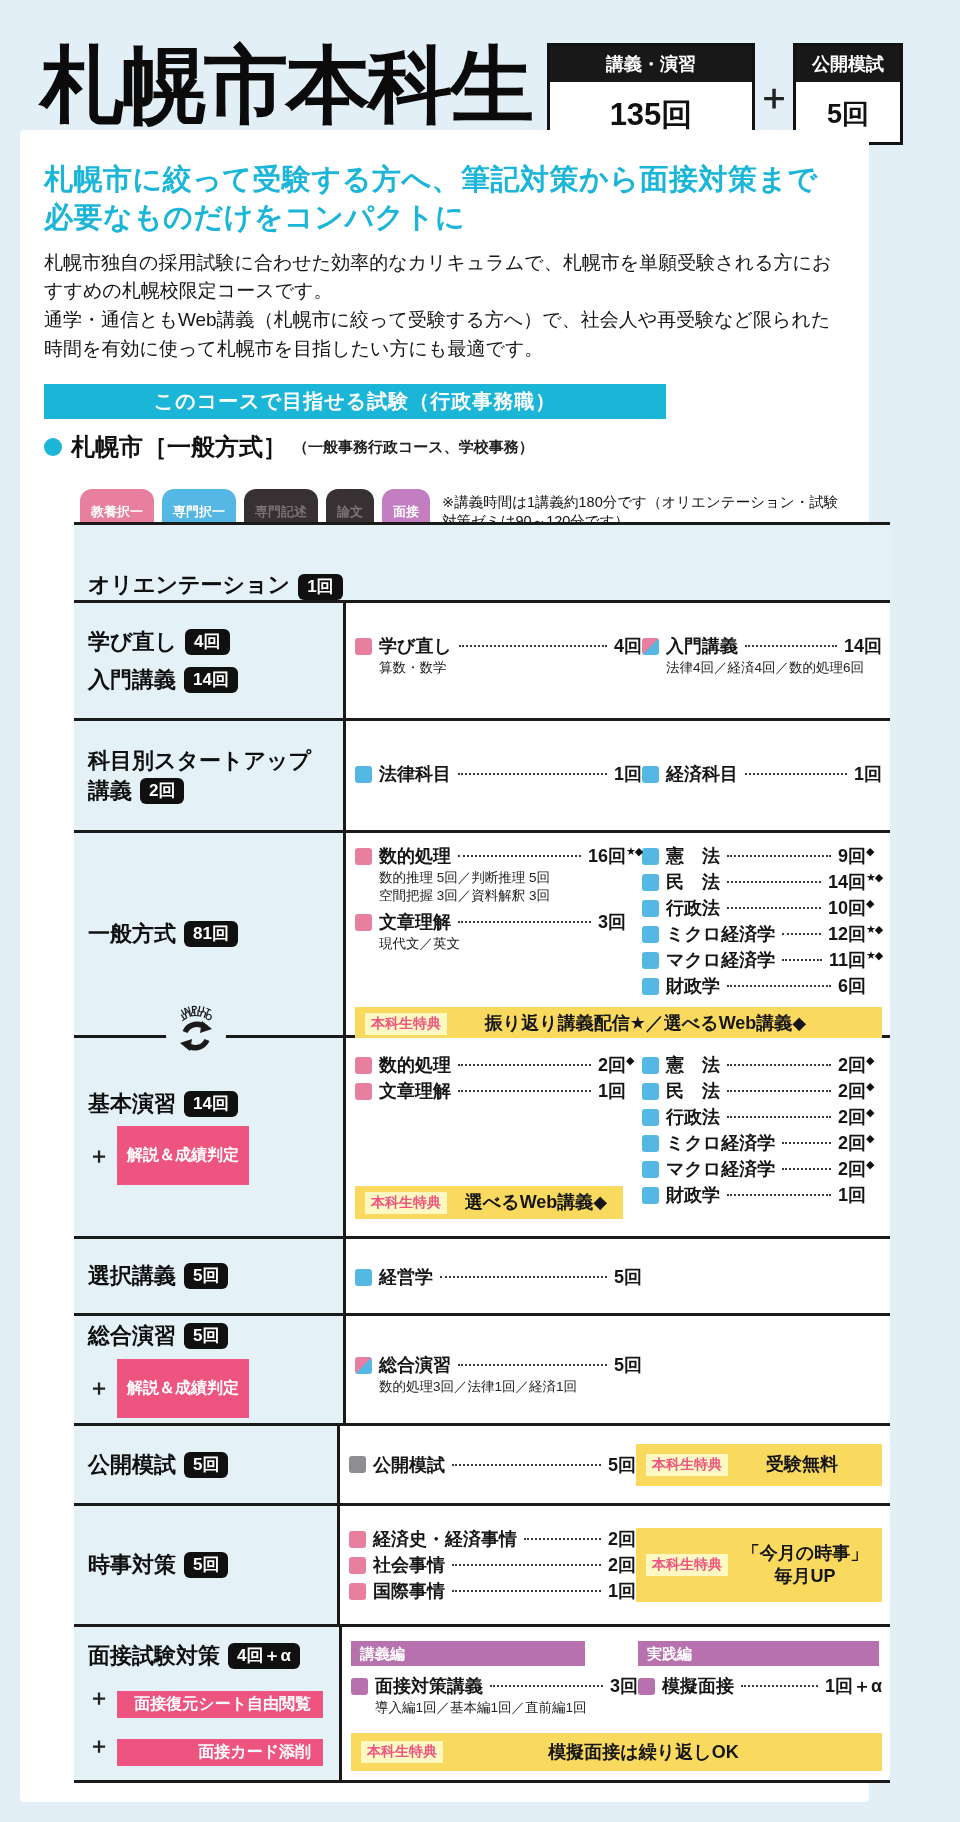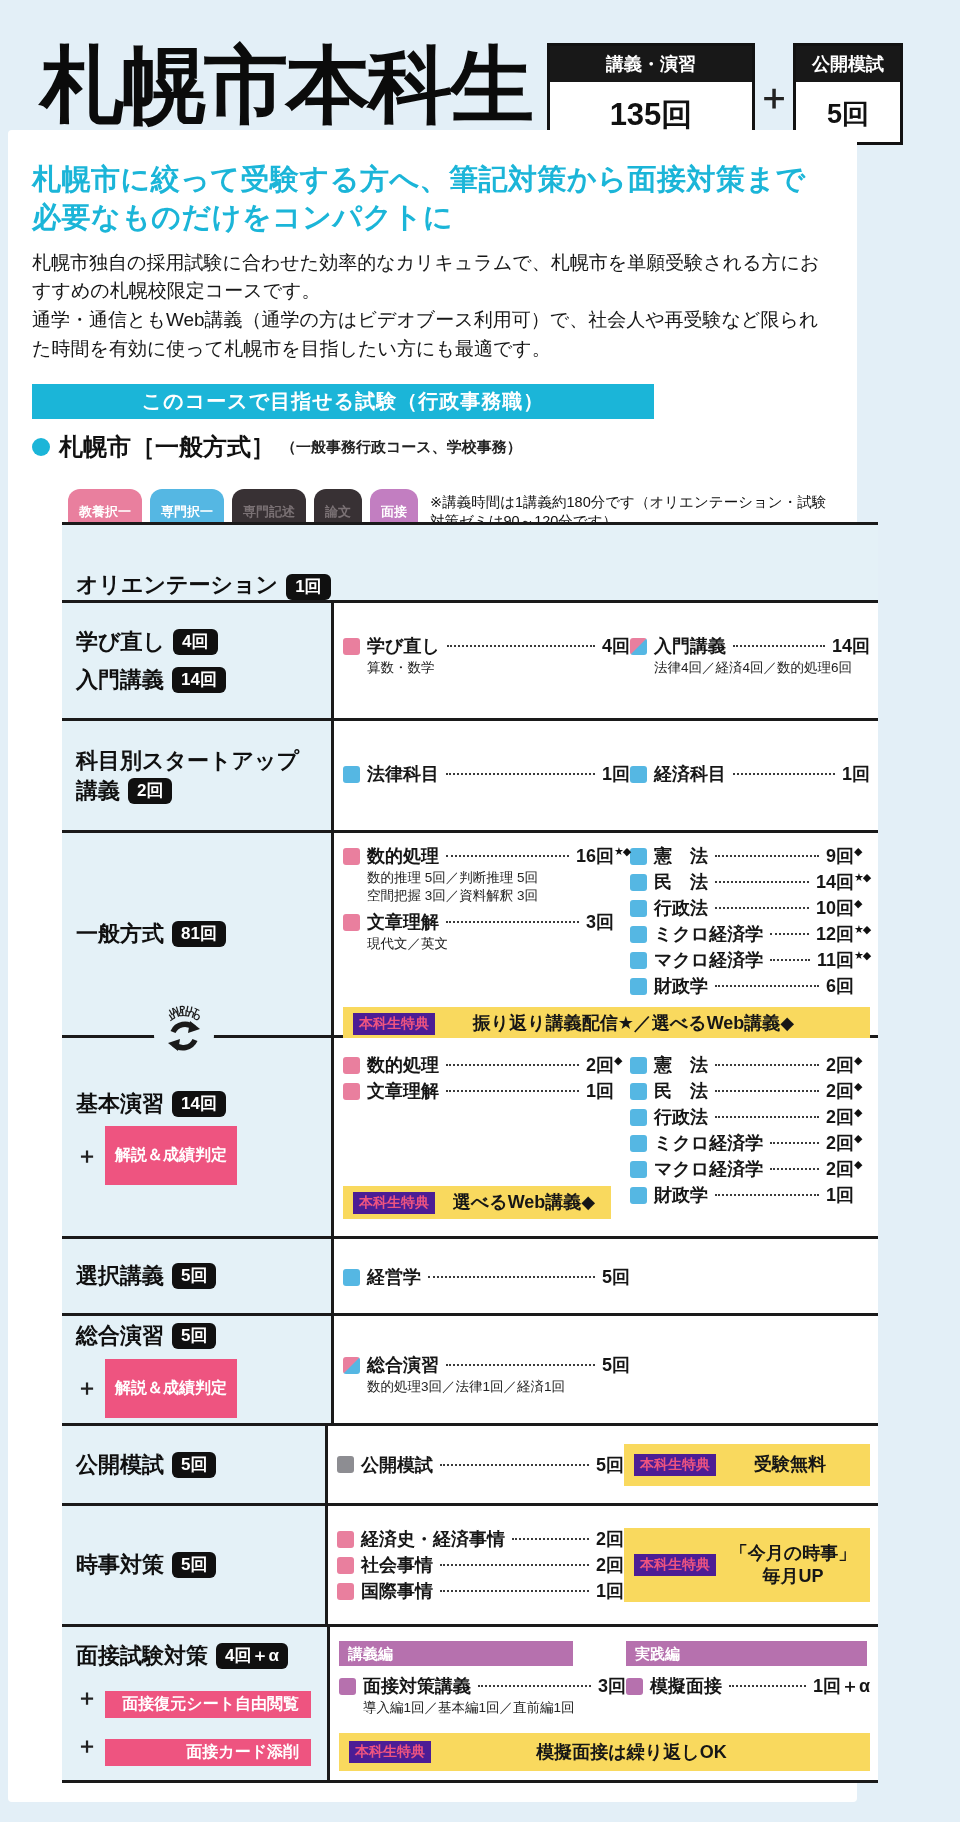--- a/index.html
+++ b/index.html
@@ -21,21 +21,21 @@
   .stat-box{position:absolute;top:14px;border:3px solid #121212;background:#fff;}
   .stat-box.b1{left:547px;width:208px;height:102px;}
   .stat-box.b2{left:793px;width:110px;height:102px;}
   .stat-head{background:#181818;color:#fff;text-align:center;font-size:18px;font-weight:bold;height:36px;line-height:36px;}
   .stat-value{text-align:center;font-weight:bold;color:#111;}
   .b1 .stat-value{font-size:31px;margin-top:12px;}
   .b2 .stat-value{font-size:27px;margin-top:14px;}
   .stat-plus{position:absolute;left:756px;top:44px;font-size:36px;font-weight:bold;color:#222;}
 
   
-  .card{position:absolute;left:8px;top:130px;width:849px;height:1672px;background:#ffffff;border-radius:4px;}
+  .card{position:absolute;left:20px;top:130px;width:849px;height:1672px;background:#ffffff;border-radius:4px;}
 
   .intro{padding:30px 26px 0 24px;}
   .intro-heading{color:var(--cyan,#1bb5d8);font-size:29px;font-weight:800;line-height:1.32;letter-spacing:.5px;}
   .intro-body{margin-top:12px;font-size:19px;line-height:1.52;color:#161616;}
   .course-banner{
     margin-top:20px;width:622px;height:35px;background:var(--cyan,#1bb5d8);
     color:#fff;font-size:20px;font-weight:bold;display:flex;align-items:center;justify-content:center;letter-spacing:1px;
   }
   .exam-line{margin-top:12px;display:flex;align-items:center;}
   .exam-dot{width:18px;height:18px;border-radius:50%;background:var(--cyan,#1bb5d8);margin-right:9px;flex:none;}
@@ -78,21 +78,21 @@
   .sq.blue{background:var(--blue,#55b7e3);}
   .sq.purple{background:var(--purple,#b671ae);}
   .sq.gray{background:var(--gray,#8d8d92);}
   .sq.split{background:linear-gradient(135deg,var(--pink,#e97f9e) 49.5%,var(--blue,#55b7e3) 50.5%);}
   .leader{flex:1;border-top:2px dotted #3a3a3a;height:0;margin:0 7px;}
   .icount{white-space:nowrap;font-weight:600;}
   .marks{width:16px;flex:none;font-size:11px;letter-spacing:-1px;position:relative;top:-5px;color:#111;}
   .isub{margin:0 0 4px 24px;font-size:13.5px;line-height:1.35;color:#222;white-space:pre-line;}
 
   .benefit{background:var(--yellow,#f9d95e);display:flex;align-items:center;height:34px;}
-  .benefit-chip{background:#4c1d95;color:var(--pink_chip,#ee5480);font-size:14px;font-weight:bold;padding:2px 6px;margin:0 10px;white-space:nowrap;}
+  .benefit-chip{background:#fef9c3;color:var(--pink_chip,#ee5480);font-size:14px;font-weight:bold;padding:2px 6px;margin:0 10px;white-space:nowrap;}
   .benefit-text{flex:1;text-align:center;font-size:18px;font-weight:bold;color:#161616;padding-right:48px;white-space:pre-line;line-height:1.3;}
 
   
   .r1 .cell-full{width:100%;background:#e4f1f7;display:flex;align-items:flex-end;padding-left:14px;}
   .r2 .cell-right{padding-top:30px;}
   .r3 .cell-right{padding-top:40px;}
   .r4 .cell-right{padding-top:10px;}
   .r4 .benefit{margin-top:8px;height:33px;}
   .r5 .cell-right{padding-top:14px;}
   .r5 .mini-benefit{width:268px;height:33px;margin-top:82px;}
@@ -130,21 +130,21 @@
     <div class="stat-value">5回</div>
   </div>
 </div>
 
 <div class="card">
 
   <div class="intro">
     <div class="intro-heading">札幌市に絞って受験する方へ、筆記対策から面接対策まで必要なものだけをコンパクトに</div>
     <div class="intro-body">
       <div>札幌市独自の採用試験に合わせた効率的なカリキュラムで、札幌市を単願受験される方におすすめの札幌校限定コースです。</div>
-      <div>通学・通信ともWeb講義（通学の方はビデオブース利用可）で、社会人や再受験など限られた時間を有効に使って札幌市を目指したい方にも最適です。</div>
+      <div>通学・通信ともWeb講義（札幌市に絞って受験する方へ）で、社会人や再受験など限られた時間を有効に使って札幌市を目指したい方にも最適です。</div>
     </div>
     <div class="course-banner">このコースで目指せる試験（行政事務職）</div>
     <div class="exam-line">
       <span class="exam-dot"></span>
       <span class="exam-name">札幌市［一般方式］</span>
       <span class="exam-note">（一般事務行政コース、学校事務）</span>
     </div>
     <div class="legend">
       <span class="lchip pink">教養択一</span>
       <span class="lchip blue">専門択一</span>

